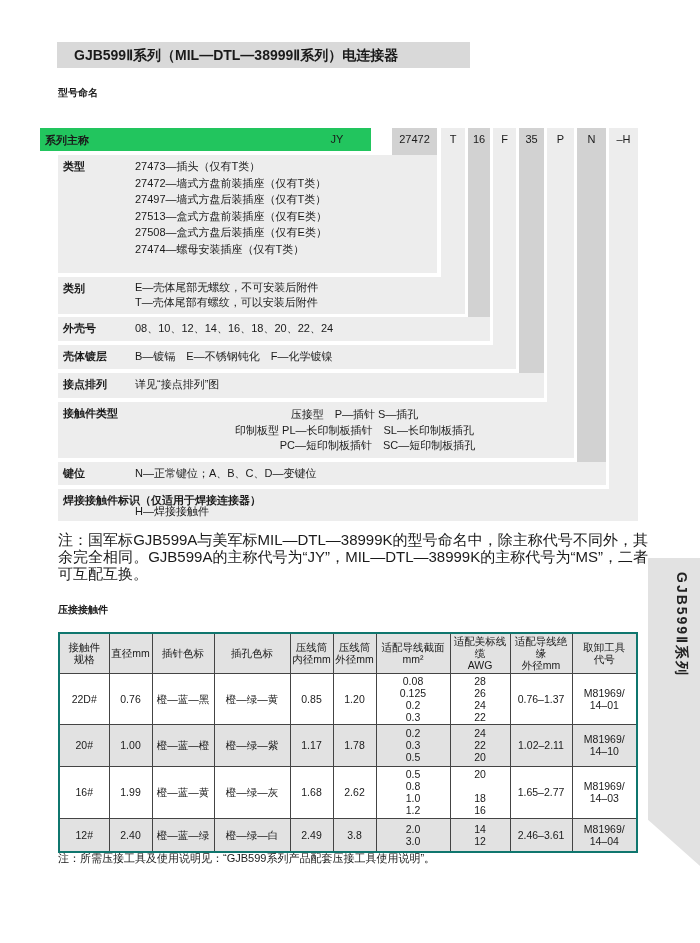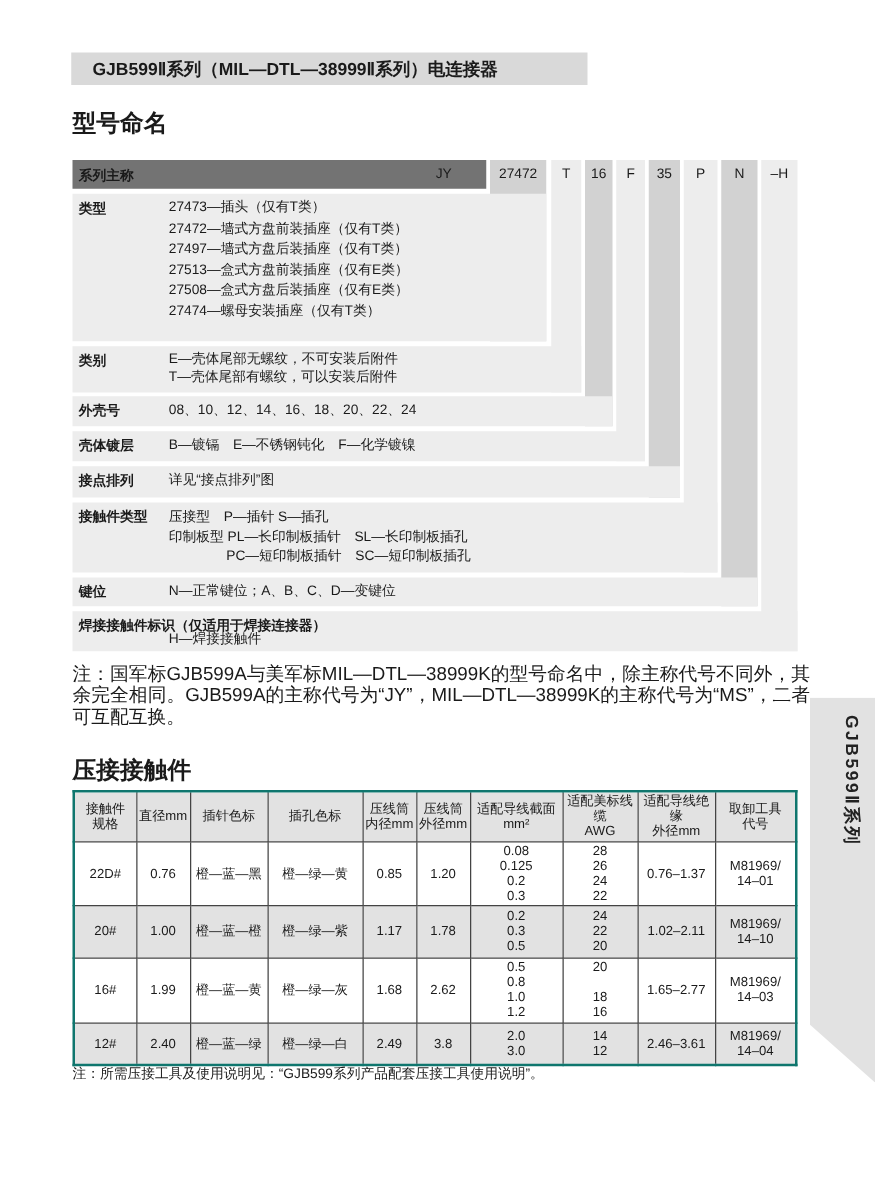--- a/index.html
+++ b/index.html
@@ -2,40 +2,40 @@
 <html><head>
 <meta charset="utf-8">
 <style>
   html,body{margin:0;padding:0;background:#fff;}
   .page{position:relative;width:700px;height:943px;background:#fff;overflow:hidden;
         font-family:Liberation Sans, sans-serif;color:#1a1a1a;}
 
   .title-bar{position:absolute;left:57px;top:42px;width:413px;height:26px;background:#d9d9d9;
              font-weight:bold;font-size:14px;line-height:26px;padding-left:17px;box-sizing:border-box;white-space:nowrap;}
 
-  .h-sec{position:absolute;font-size:19px;font-weight:bold;}
+  .h-sec{position:absolute;font-size:10px;font-weight:bold;}
   .h-naming{left:58px;top:86px;}
   .h-crimp{left:58px;top:603px;}
 
   
   .diagram{position:absolute;left:0;top:128px;width:700px;height:400px;font-size:11px;}
-  .code-row{position:absolute;left:58px;top:0;width:331px;height:23px;background:#737373;}
+  .code-row{position:absolute;left:40px;top:0;width:331px;height:23px;background:#22c55e;}
   .code-label{position:absolute;left:5px;top:5px;font-weight:bold;}
   .code-jy{position:absolute;left:272px;top:5px;width:50px;text-align:center;}
   .seg{position:absolute;top:0;text-align:center;line-height:23px;}
   .seg.dark{background:#d2d2d2;}
   .seg.light{background:#ededed;}
   .sec{position:absolute;left:58px;background:#ededed;box-sizing:border-box;}
   .sec-label{position:absolute;left:5px;top:4px;font-weight:bold;white-space:nowrap;}
   .sec-lines{margin-left:77px;padding-top:4px;}
   .sec-lines div{white-space:nowrap;}
   .lines-type{padding-top:3px;line-height:16.5px;}
   .lines-class{padding-top:3px;line-height:14.5px;}
   .lines-one{padding-top:5px;line-height:13px;}
-  .lines-contact{padding-top:5px;line-height:15.5px;}
+  .lines-contact{padding-top:5px;line-height:15.5px;text-align:center;}
   .lines-solder{padding-top:16px;line-height:13px;}
   .ind{padding-left:46px;}
 
   .note-1{position:absolute;left:58px;top:531px;width:590px;font-size:15px;line-height:17px;text-align:justify;}
   .note-2{position:absolute;left:58px;top:851px;font-size:11px;}
 
   
   .tbl{position:absolute;left:58px;top:632px;width:578px;border-collapse:collapse;
        font-size:10.5px;table-layout:fixed;border:2px solid #0f766e;}
   .tbl th,.tbl td{border:1px solid #444;text-align:center;vertical-align:middle;

